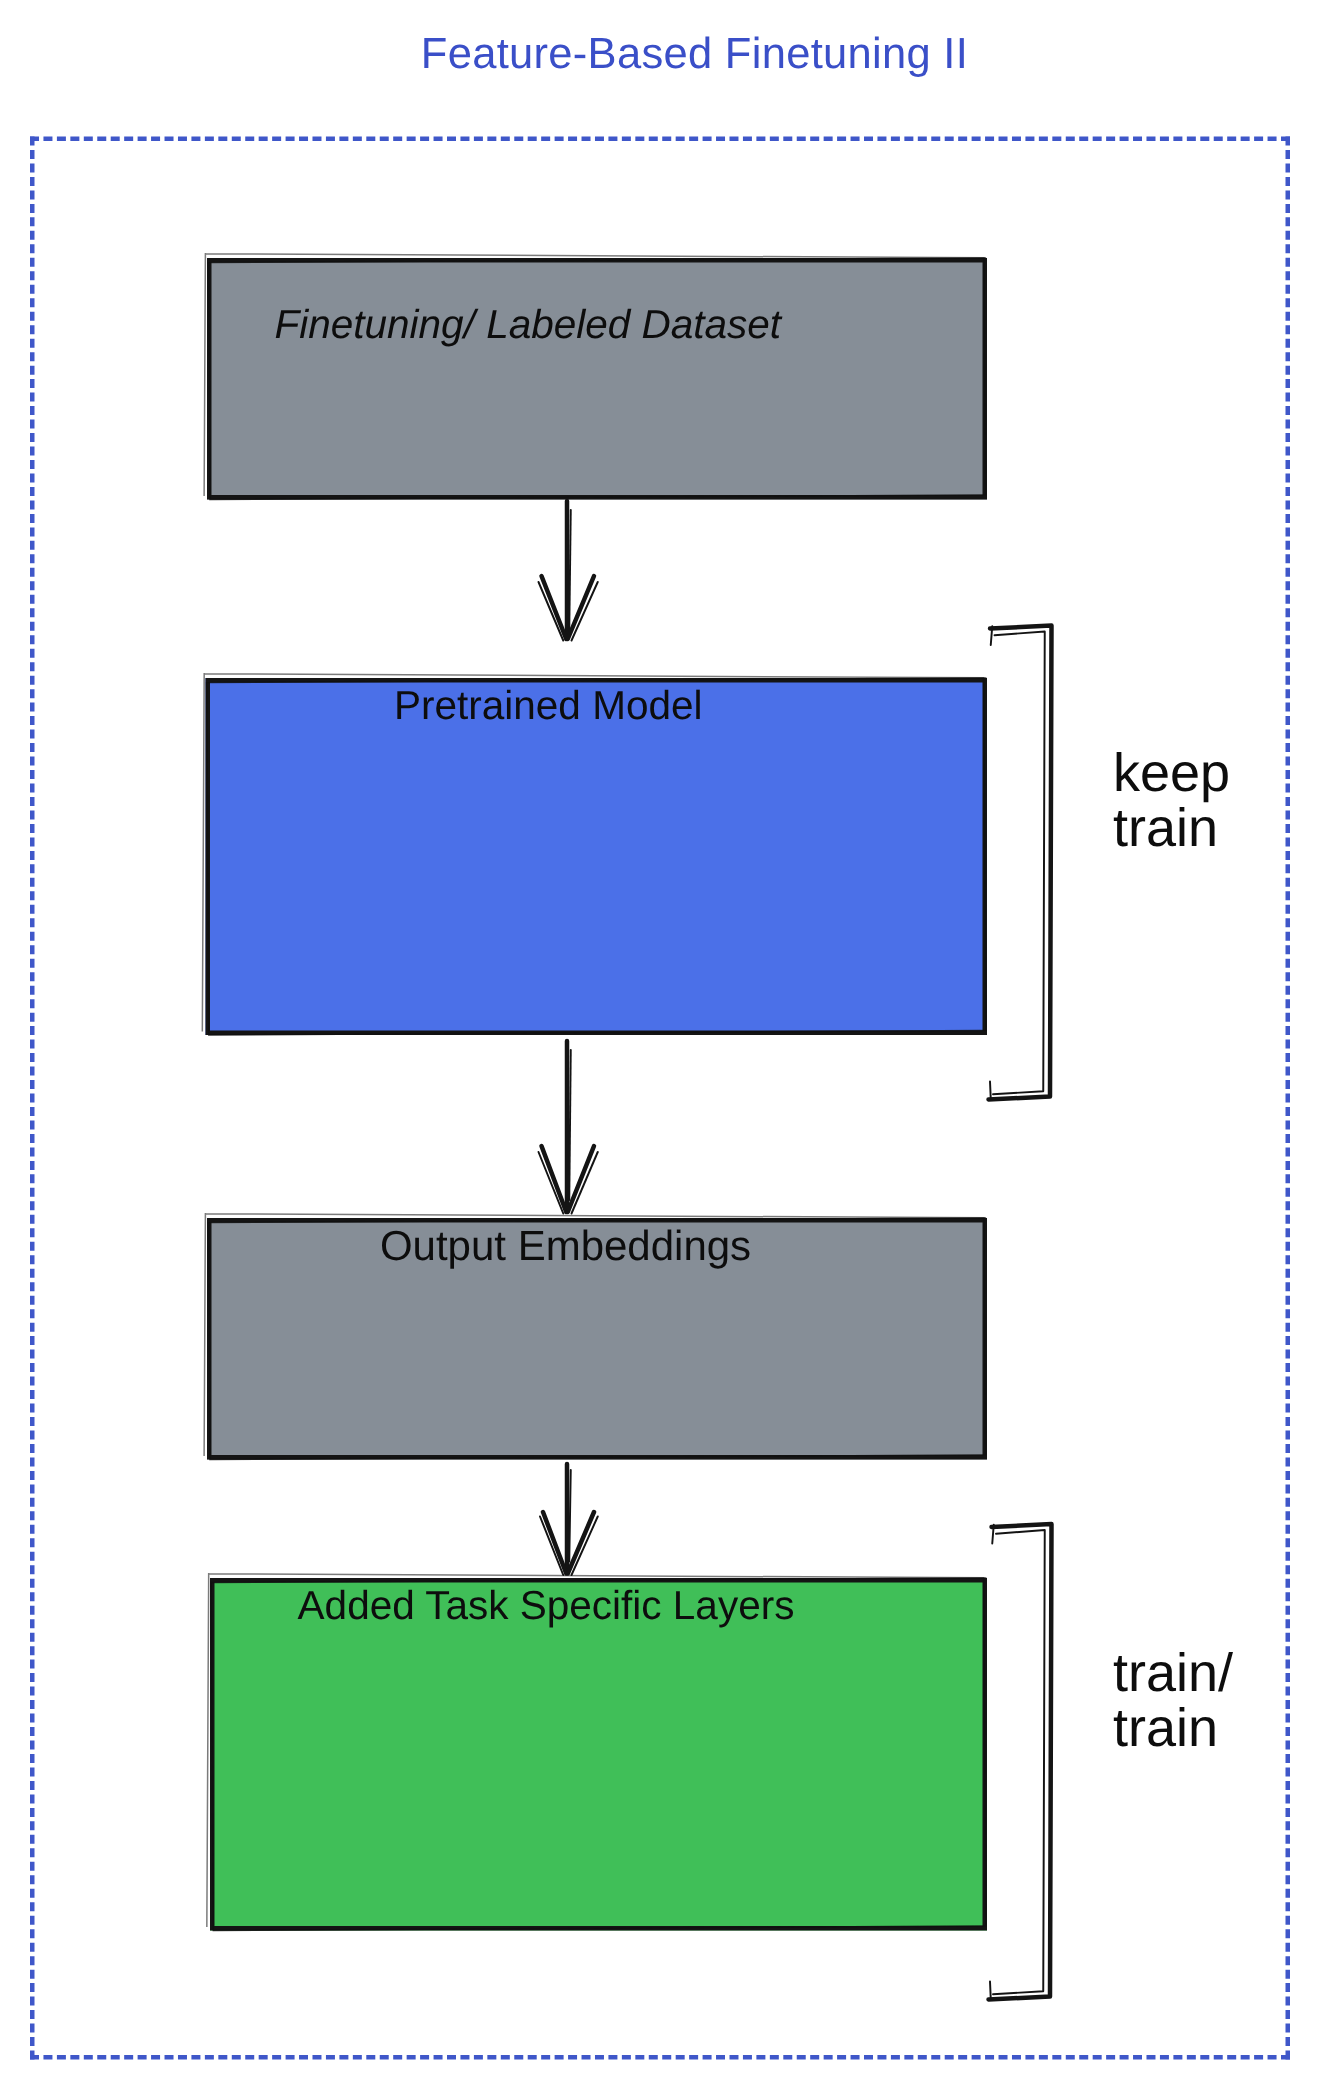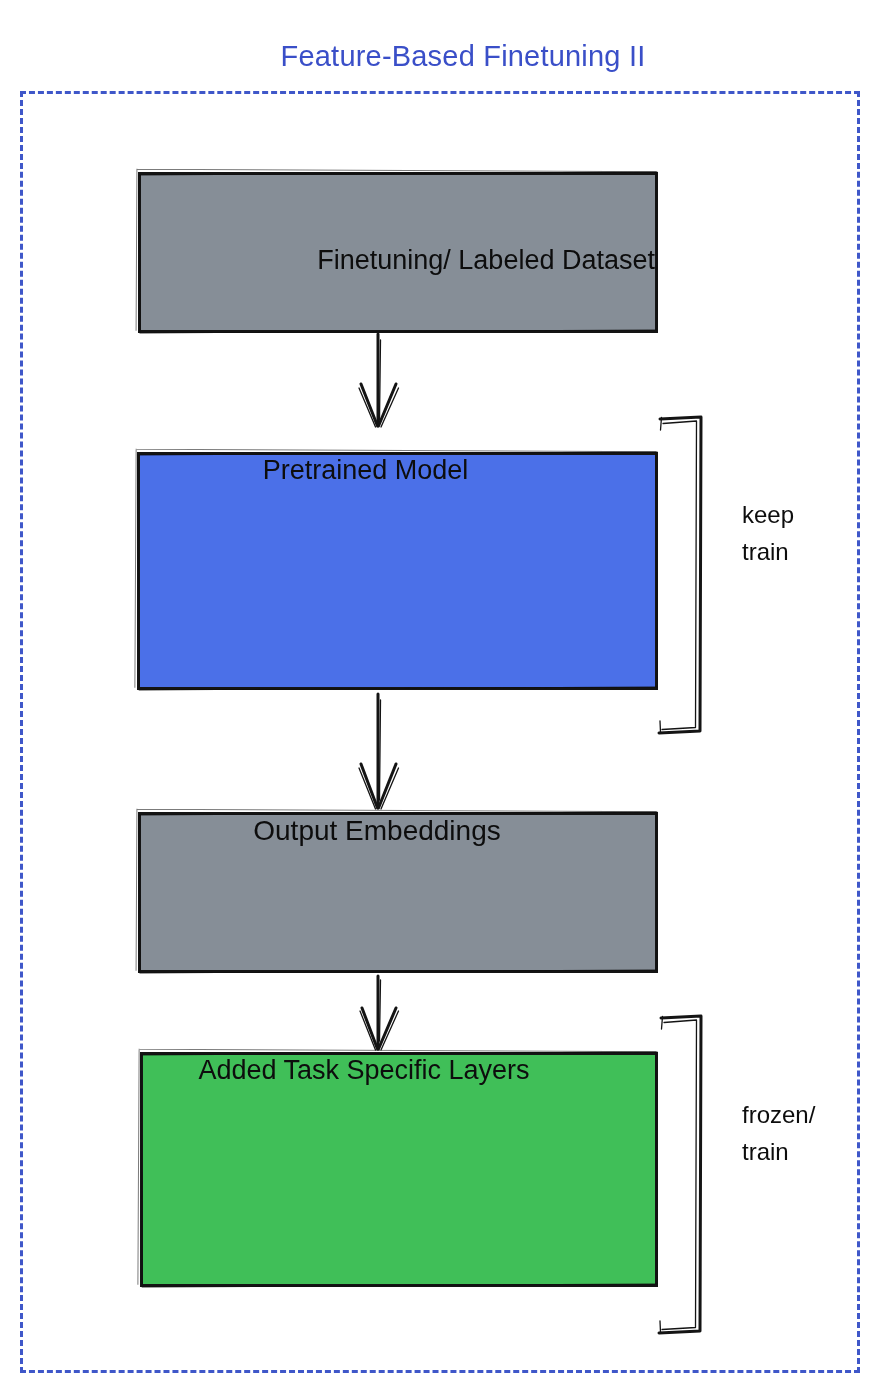--- a/index.html
+++ b/index.html
@@ -14,21 +14,21 @@
   html,body{background:#ffffff;}
   body{font-family:"Liberation Sans", sans-serif;}
   .canvas{
     position:relative;
     width:880px;height:1393px;
     background:#ffffff;
     overflow:hidden;
   }
   .diagram-title{
     position:absolute;
-    top:40px;left:0;width:100%;
+    top:20px;left:0;width:100%;
     text-align:center;
     padding-left:46px;
     font-size:29px;
     color:var(--title-blue);
     letter-spacing:0.2px;
   }
   .dotted-frame{
     position:absolute;
     left:20px;top:91px;
     width:840px;height:1282px;
@@ -57,44 +57,45 @@
     position:absolute;
     inset:-5px -2px -2px -5px;
     border-top:1.4px solid rgba(15,15,15,0.55);
     border-left:1.4px solid rgba(15,15,15,0.55);
     transform:rotate(0.3deg);
     pointer-events:none;
   }
   .box-dataset{
     left:138px;top:172px;width:520px;height:161px;
     background:var(--box-gray);
-    justify-content:flex-end;
+    justify-content:flex-start;
     align-items:flex-start;
-    padding:70px 0 0 42px;
+    padding:26px 0 0 42px;
+    font-style:italic;
   }
   .box-pretrained{
     left:137px;top:452px;width:521px;height:238px;
     background:var(--box-blue);
   }
   .box-pretrained .box-label{transform:translateX(-32px);}
   .box-embeddings{
     left:138px;top:812px;width:520px;height:161px;
     background:var(--box-gray);
     font-size:28px;
   }
   .box-embeddings .box-label{transform:translateX(-35px);margin-left:28px;}
   .box-tasklayers{
     left:140px;top:1052px;width:518px;height:235px;
     background:var(--box-green);
   }
   .box-tasklayers .box-label{transform:translateX(-35px);}
   .annotation{
     position:absolute;
     left:742px;
-    font-size:24px;
+    font-size:36px;
     line-height:37px;
     color:#0d0d0d;
   }
   .annotation-keep-frozen{top:496px;}
   .annotation-train-update{top:1096px;}
   .ink-overlay{
     position:absolute;
     left:0;top:0;
     pointer-events:none;
   }
@@ -131,21 +132,21 @@
   <div class="sketch-box box-tasklayers">
     <span class="box-label">Added Task Specific Layers</span>
   </div>
 
   <div class="annotation annotation-keep-frozen">
     <div>keep</div>
     <div>train</div>
   </div>
 
   <div class="annotation annotation-train-update">
-    <div>frozen/</div>
+    <div>train/</div>
     <div>train</div>
   </div>
 
   <svg class="ink-overlay" width="880" height="1393" viewBox="0 0 880 1393">
 
     <g>
       <path class="stroke-main" d="M378 334 L378 424"></path>
       <path class="stroke-thin" d="M380.5 340 L379.5 420"></path>
       <path class="stroke-main" d="M361 384 L377.5 426"></path>
       <path class="stroke-thin" d="M359 388 L375.5 427"></path>

